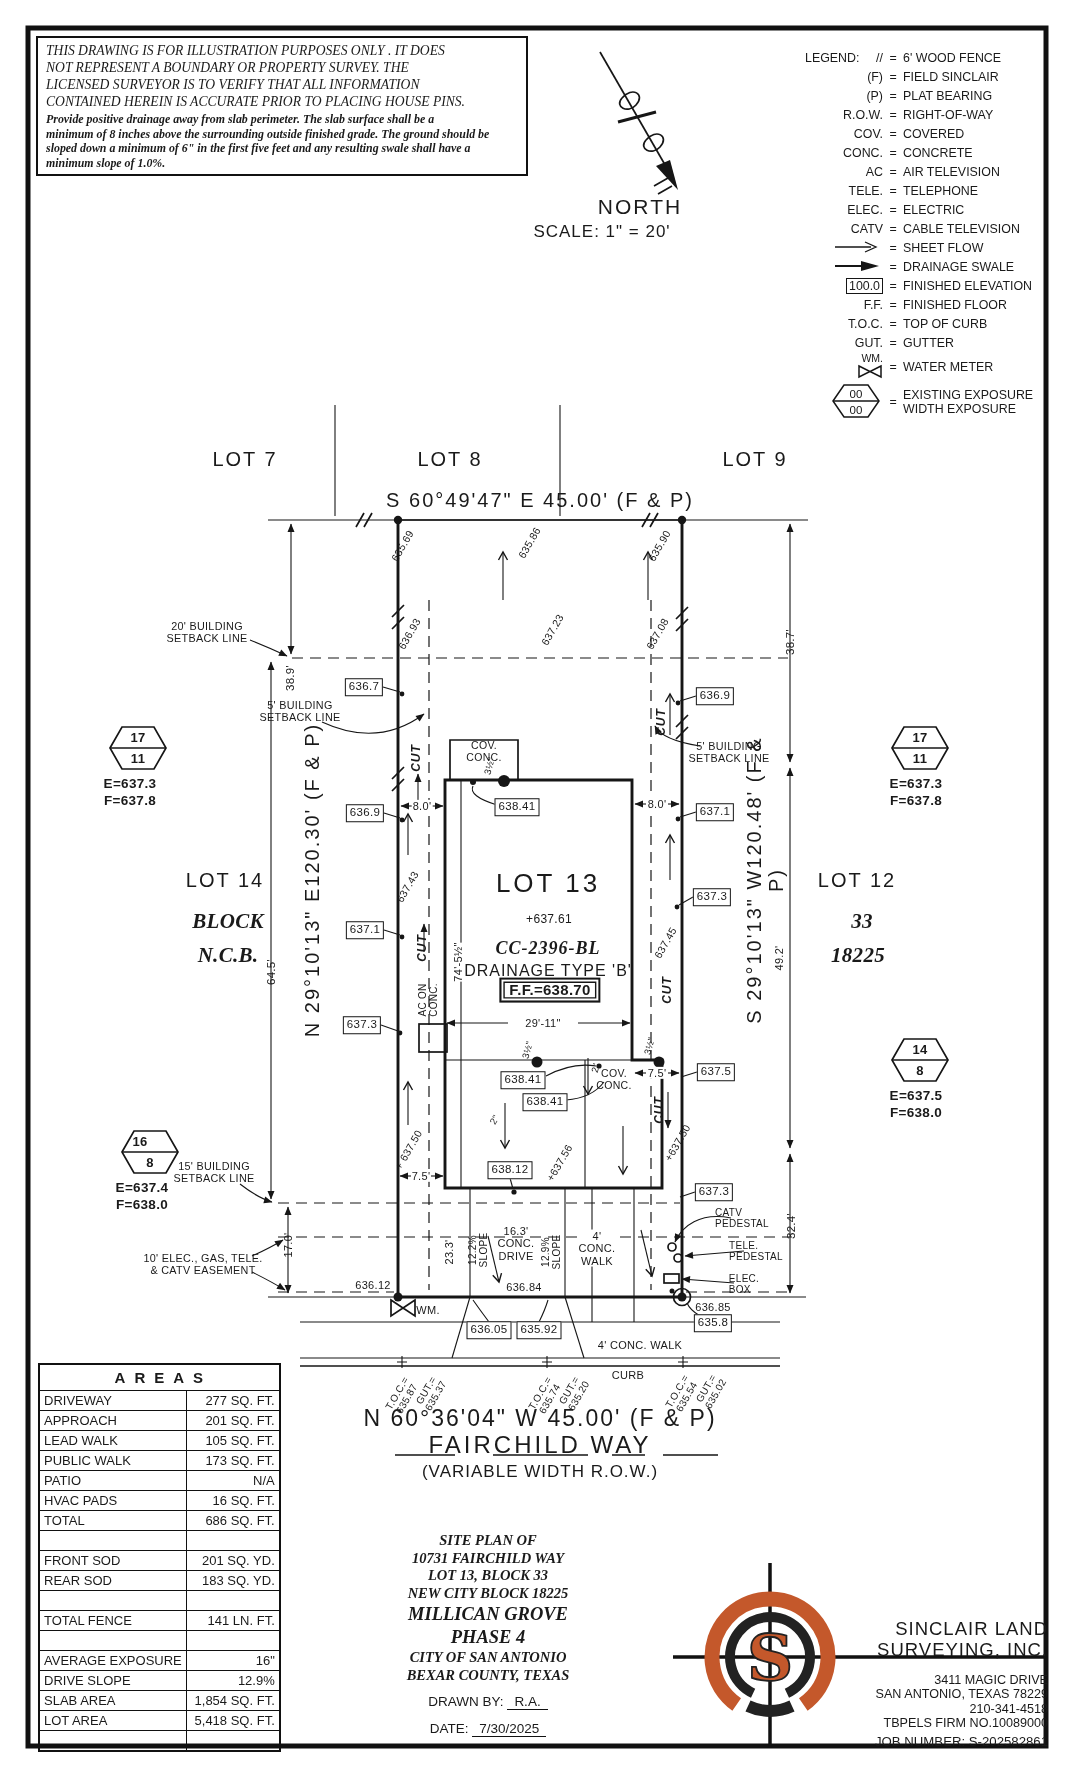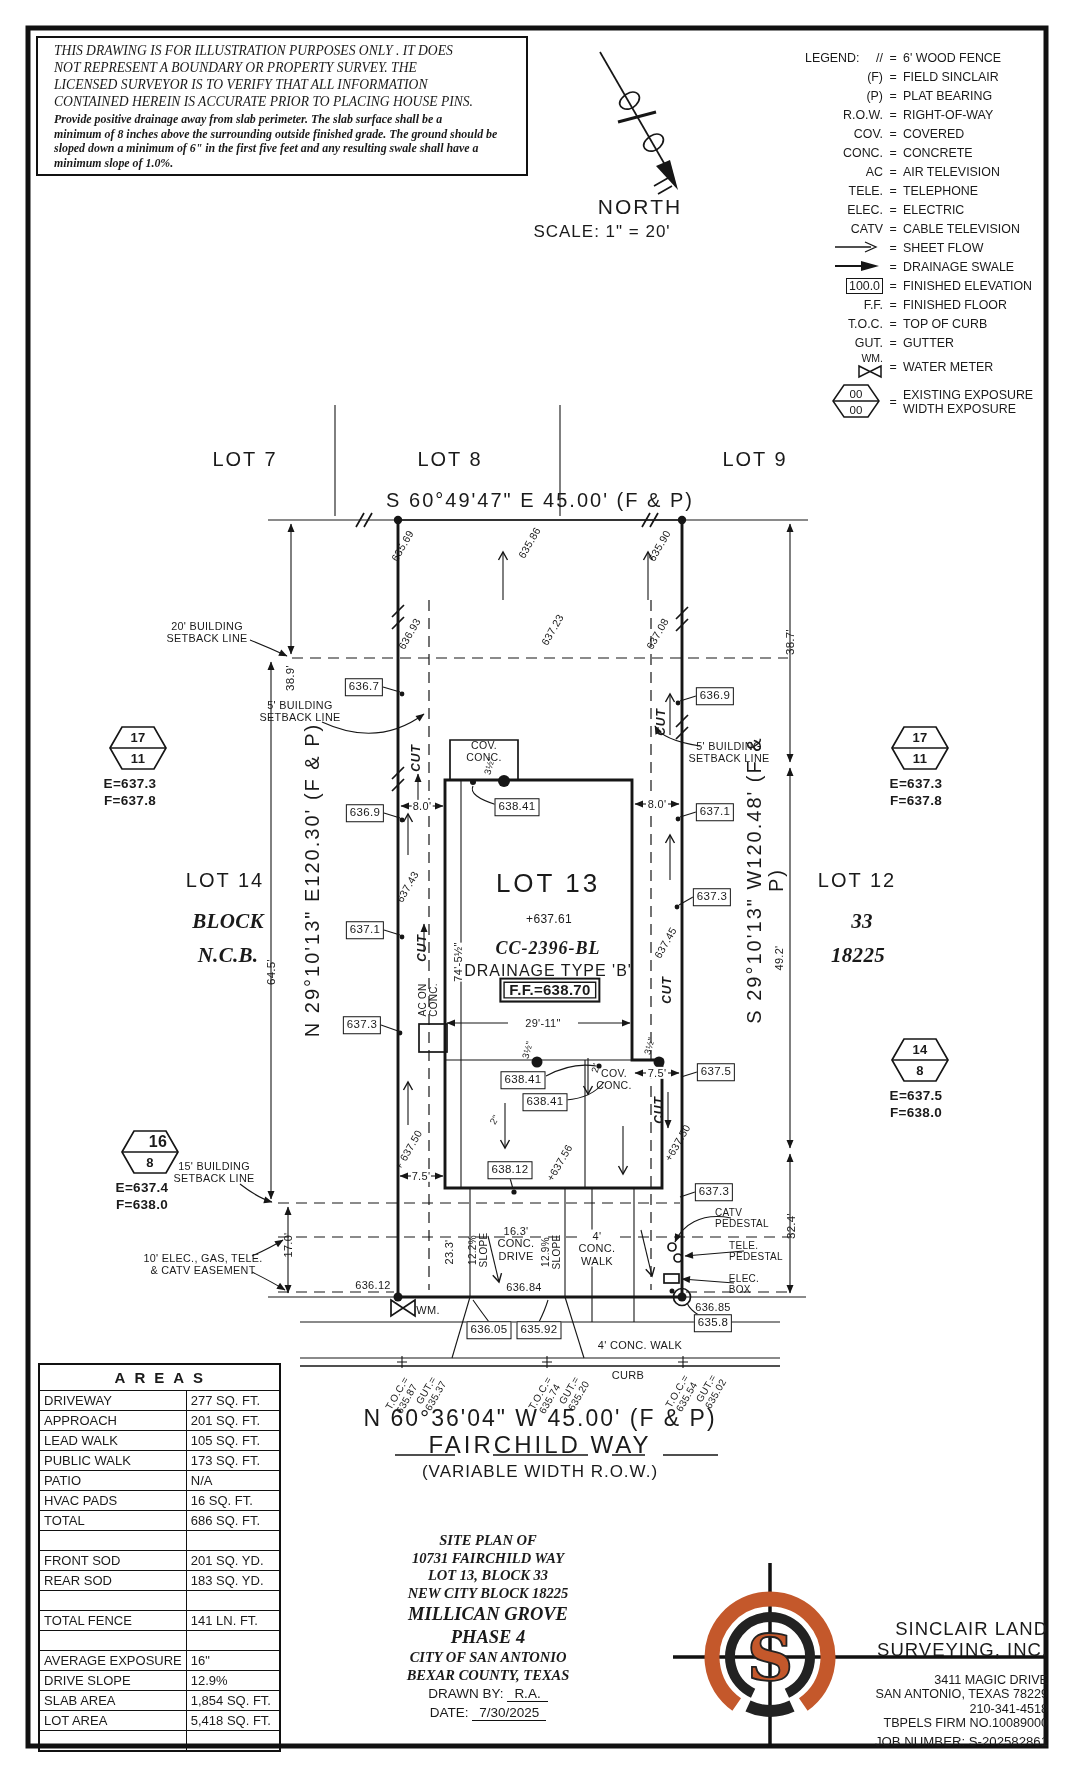--- a/index.html
+++ b/index.html
@@ -16,40 +16,40 @@
   .r90{transform:translate(-50%,-50%) rotate(-90deg)}
   .r60{transform:translate(-50%,-50%) rotate(-60deg)}
   .r75{transform:translate(-50%,-50%) rotate(-75deg)}
   .sp2{letter-spacing:2px}.sp3{letter-spacing:3px}
   .it{font-family:"Liberation Serif",serif;font-style:italic;font-weight:bold}
   .cut{font-style:italic;font-weight:bold;letter-spacing:1px}
   .ebox{border:1.4px solid #161616;background:#fff;padding:0 3px;white-space:nowrap;line-height:1.35}
   .ffbox{border:2.6px solid #161616;box-shadow:0 0 0 2px #fff inset, 0 0 0 3.4px #161616 inset;
          background:#fff;padding:2px 8px;white-space:nowrap;font-weight:bold}
   .disc{position:absolute;left:36px;top:36px;width:492px;height:140px;border:2.5px solid #111;
-        z-index:3;box-sizing:border-box;padding:5px 16px;}
+        z-index:3;box-sizing:border-box;padding:5px 8px;}
   .disc .d1{font-family:"Liberation Serif",serif;font-style:italic;font-size:13.6px;line-height:1.24;white-space:pre-line}
   .disc .d2{font-family:"Liberation Serif",serif;font-style:italic;font-weight:bold;font-size:11.9px;line-height:1.22;white-space:pre-line;margin-top:2px}
   .legend{position:absolute;left:795px;top:48px;width:262px;z-index:3;font-size:12.4px;}
   .lg-row{display:flex;align-items:center;height:19px}
   .lg-row.tall{height:30px}.lg-row.tall2{height:40px;align-items:center}
   .lg-sym{width:88px;text-align:right;flex:none;white-space:nowrap}
   .lg-eq{width:20px;text-align:center;flex:none}
   .lg-desc{text-align:left;white-space:nowrap}
   .lg-box{border:1.3px solid #161616;padding:0 2px}
   .lg-title{position:absolute;left:805px;top:51px;z-index:3;font-size:12.4px}
   .areas{position:absolute;left:38px;top:1363px;z-index:3;border-collapse:collapse;
          border:2.5px solid #111;font-size:13px;}
   .areas td{border:1.5px solid #111;height:19px;padding:0 4px;white-space:nowrap}
-  .areas td.v{width:84px;}
+  .areas td.v{width:84px;text-align:right}
   .areas th{border:1.5px solid #111;height:23px;font-size:15px;letter-spacing:9px;font-weight:bold;padding-left:9px}
   .tblock{position:absolute;left:338px;top:1532px;width:300px;z-index:3;text-align:center;
           font-family:"Liberation Serif",serif;font-style:italic;font-weight:bold;font-size:14.5px;line-height:1.22}
   .tblock .big{font-size:18.5px;line-height:1.25}
-  .tblock .dr{font-size:13.5px;margin-top:2px;font-family:"Liberation Sans",sans-serif;font-style:normal;font-weight:normal}
+  .tblock .dr{font-size:13.5px;margin-top:10px;font-family:"Liberation Sans",sans-serif;font-style:normal;font-weight:normal}
   .uline{border-bottom:1.6px solid #111;padding:0 7px}
   .firm{position:absolute;left:838px;top:1618px;width:210px;z-index:3;text-align:right;}
   .firm .n{font-size:18.5px;letter-spacing:1px;line-height:1.15}
   .firm .a{font-size:12.6px;line-height:1.16}
   .firm .j{font-size:13.2px;margin-top:3px}
 </style>
 </head>
 <body>
 
 <div class="stage">
@@ -491,21 +491,21 @@
   <div class="lbl" style="left:130px;top:784px;font-size:13.5px;font-weight:600">E=637.3</div>
   <div class="lbl" style="left:130px;top:801px;font-size:13.5px;font-weight:600">F=637.8</div>
   <div class="lbl" style="left:920px;top:738px;font-size:13px;font-weight:bold">17</div>
   <div class="lbl" style="left:920px;top:759px;font-size:13px;font-weight:bold">11</div>
   <div class="lbl" style="left:916px;top:784px;font-size:13.5px;font-weight:600">E=637.3</div>
   <div class="lbl" style="left:916px;top:801px;font-size:13.5px;font-weight:600">F=637.8</div>
   <div class="lbl" style="left:920px;top:1050px;font-size:13px;font-weight:bold">14</div>
   <div class="lbl" style="left:920px;top:1071px;font-size:13px;font-weight:bold">8</div>
   <div class="lbl" style="left:916px;top:1096px;font-size:13.5px;font-weight:600">E=637.5</div>
   <div class="lbl" style="left:916px;top:1113px;font-size:13.5px;font-weight:600">F=638.0</div>
-  <div class="lbl" style="left:158px;top:1142px;font-size:16px;font-weight:bold">16</div>
+  <div class="lbl" style="left:140px;top:1142px;font-size:13px;font-weight:bold">16</div>
   <div class="lbl" style="left:150px;top:1163px;font-size:13px;font-weight:bold">8</div>
   <div class="lbl" style="left:142px;top:1188px;font-size:13.5px;font-weight:600">E=637.4</div>
   <div class="lbl" style="left:142px;top:1205px;font-size:13.5px;font-weight:600">F=638.0</div>
 
   <table class="areas">
     <tbody>
         <tr>
           <th colspan="2">AREAS</th>
         </tr>
     <tr>

